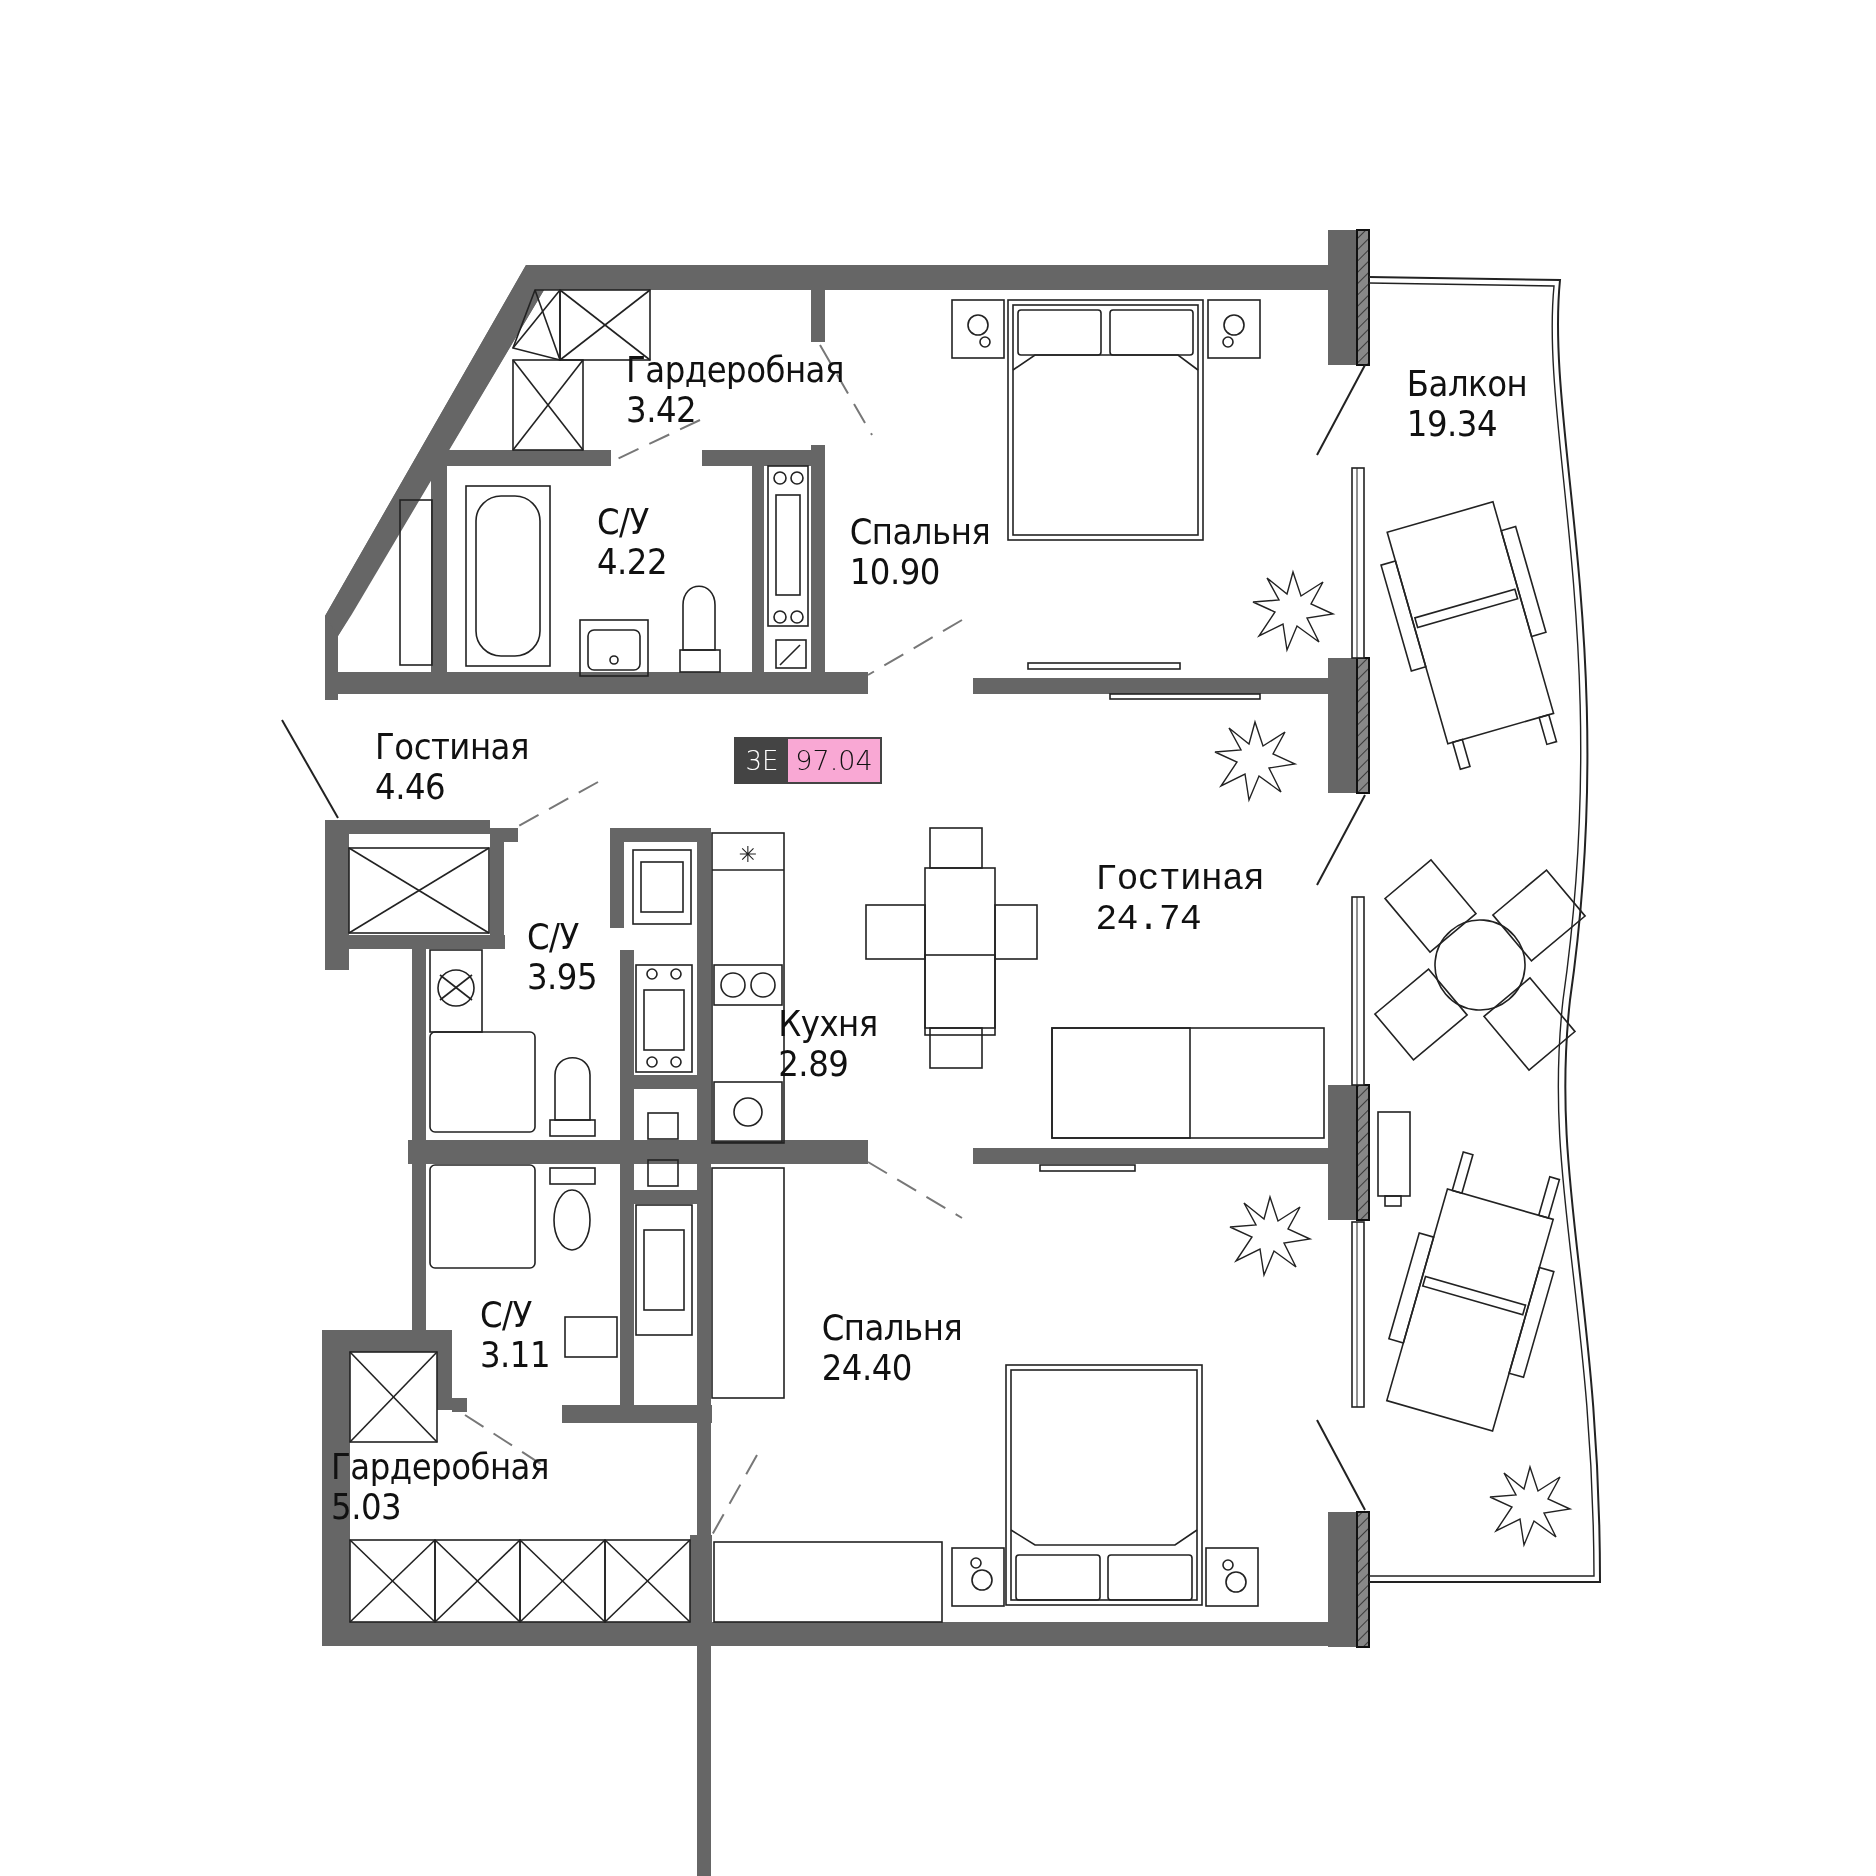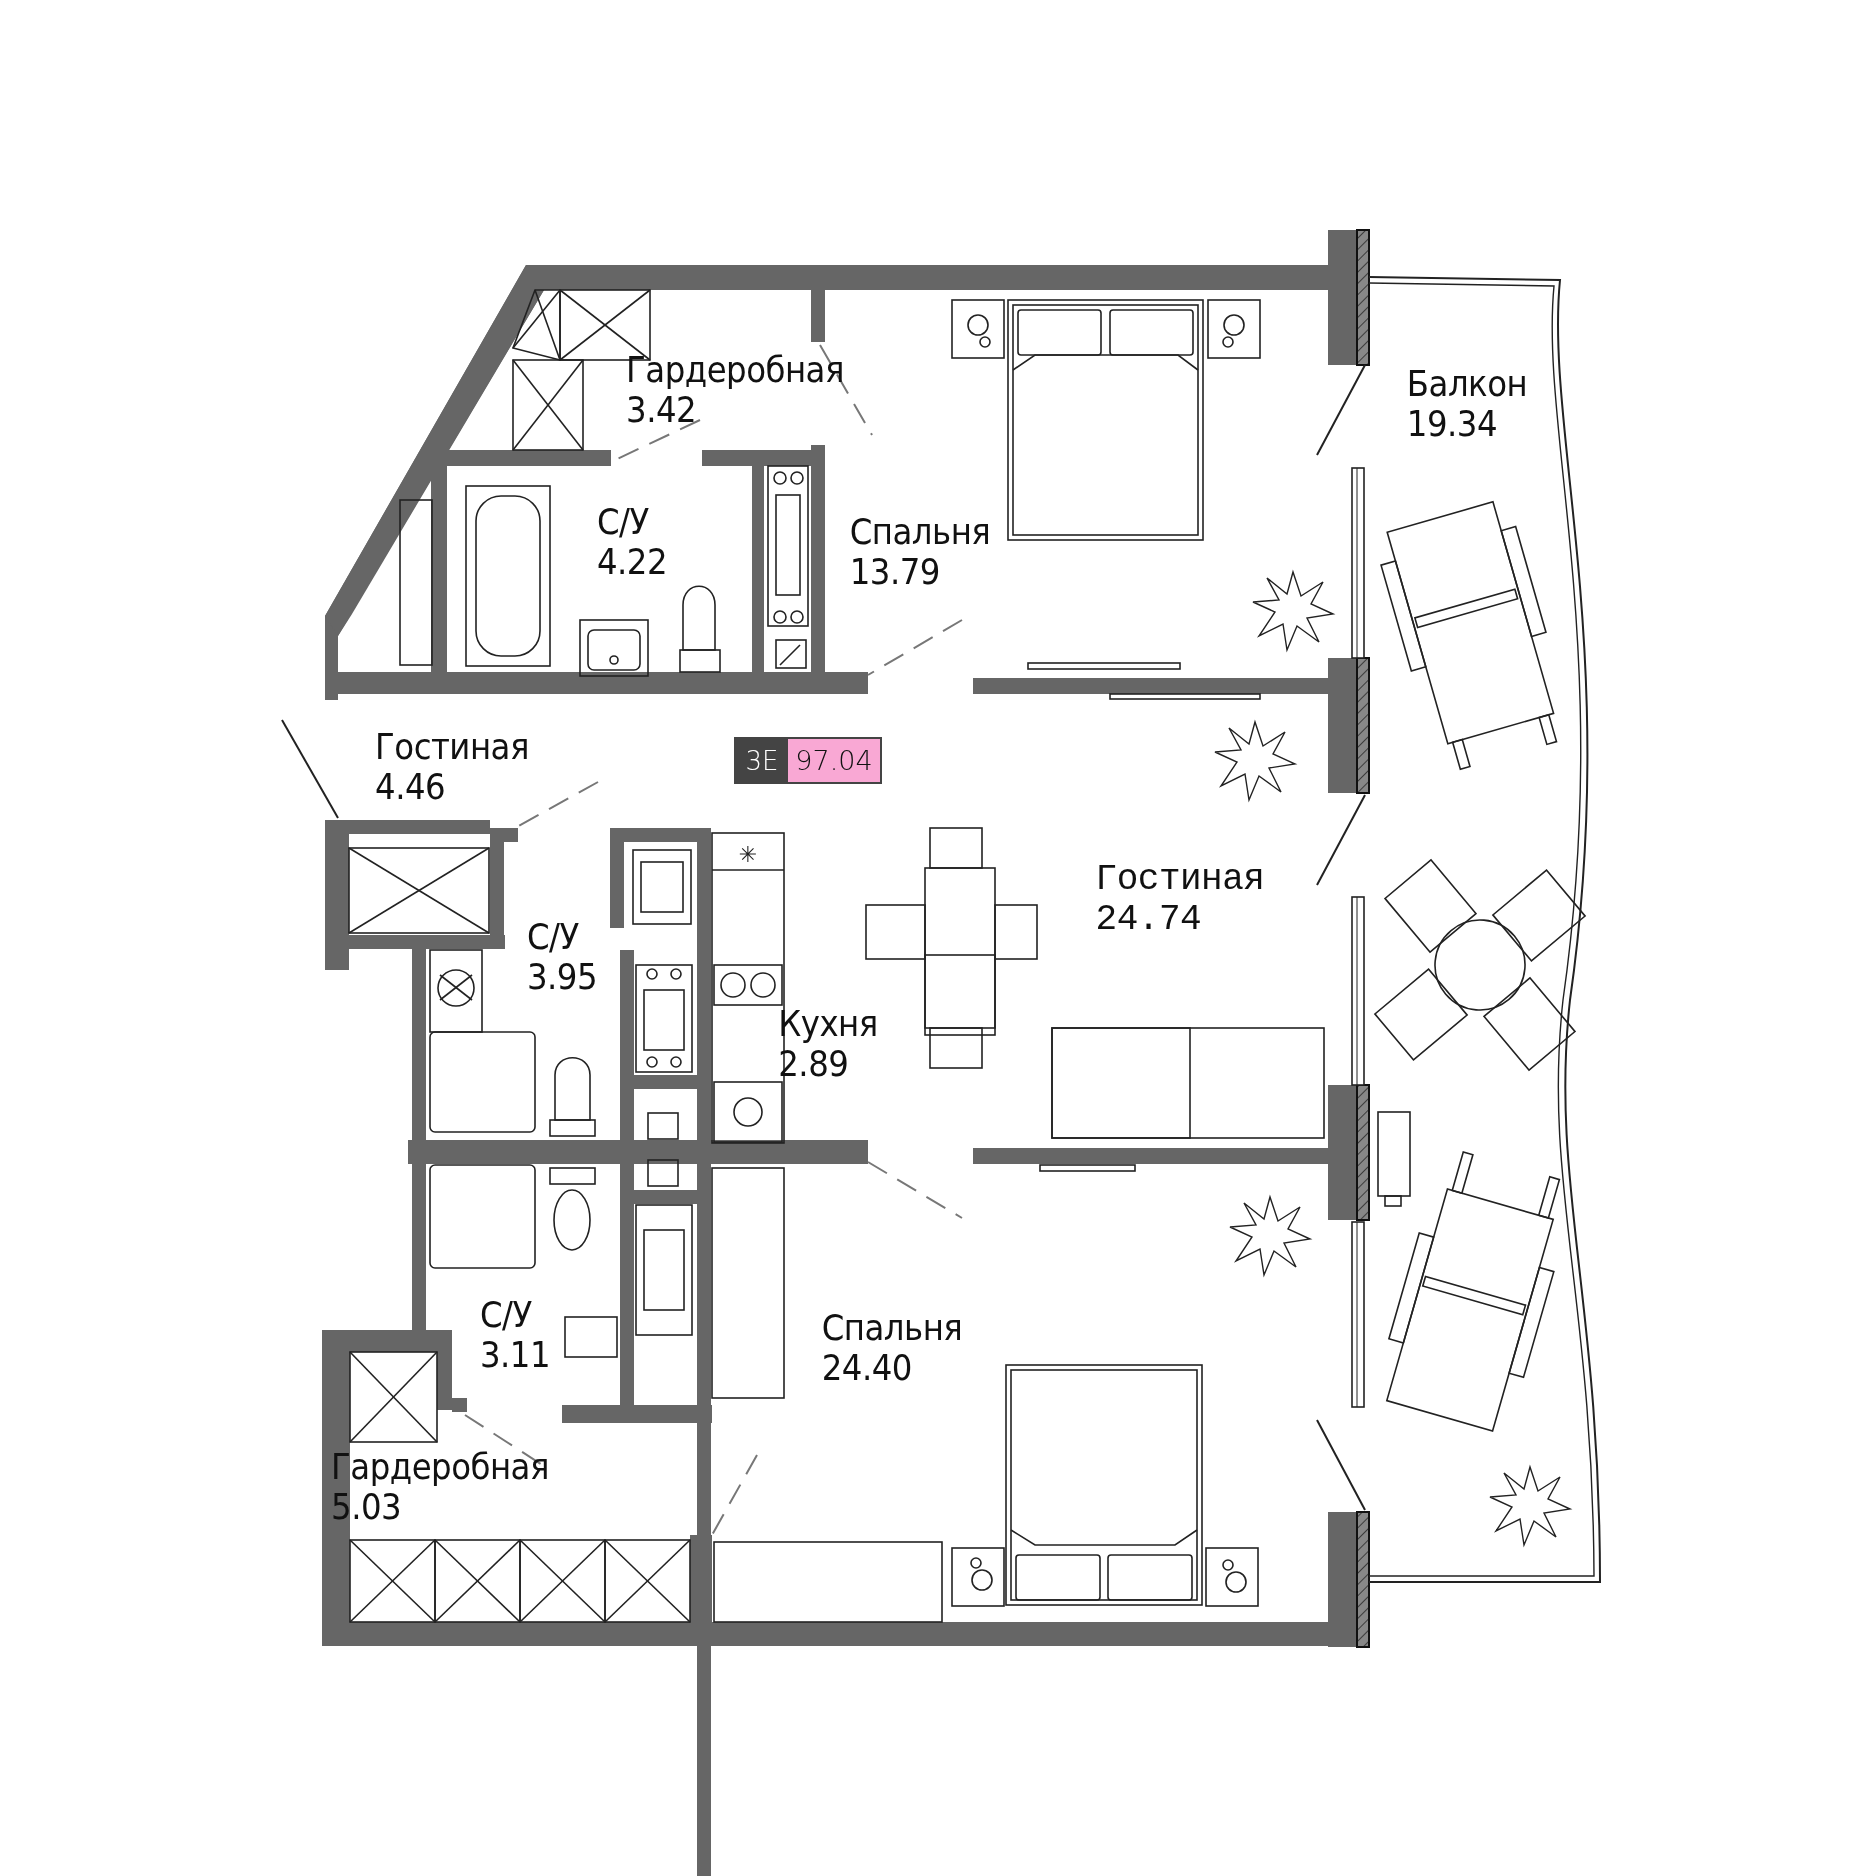--- a/index.html
+++ b/index.html
@@ -294,21 +294,21 @@
 <div class="room-label" style="left:735px; top:350px;">
   <span>Гардеробная</span>
   <span>3.42</span>
 </div>
 <div class="room-label" style="left:632px; top:502px;">
   <span>С/У</span>
   <span>4.22</span>
 </div>
 <div class="room-label" style="left:920px; top:512px;">
   <span>Спальня</span>
-  <span>13.79</span>
+  <span>10.90</span>
 </div>
 <div class="room-label" style="left:1467px; top:364px;">
   <span>Балкон</span>
   <span>19.34</span>
 </div>
 <div class="room-label" style="left:452px; top:727px;">
   <span>Гостиная</span>
   <span>4.46</span>
 </div>
 <div class="room-label" style="left:1180px; top:860px;font-family:Liberation Mono, monospace;">

